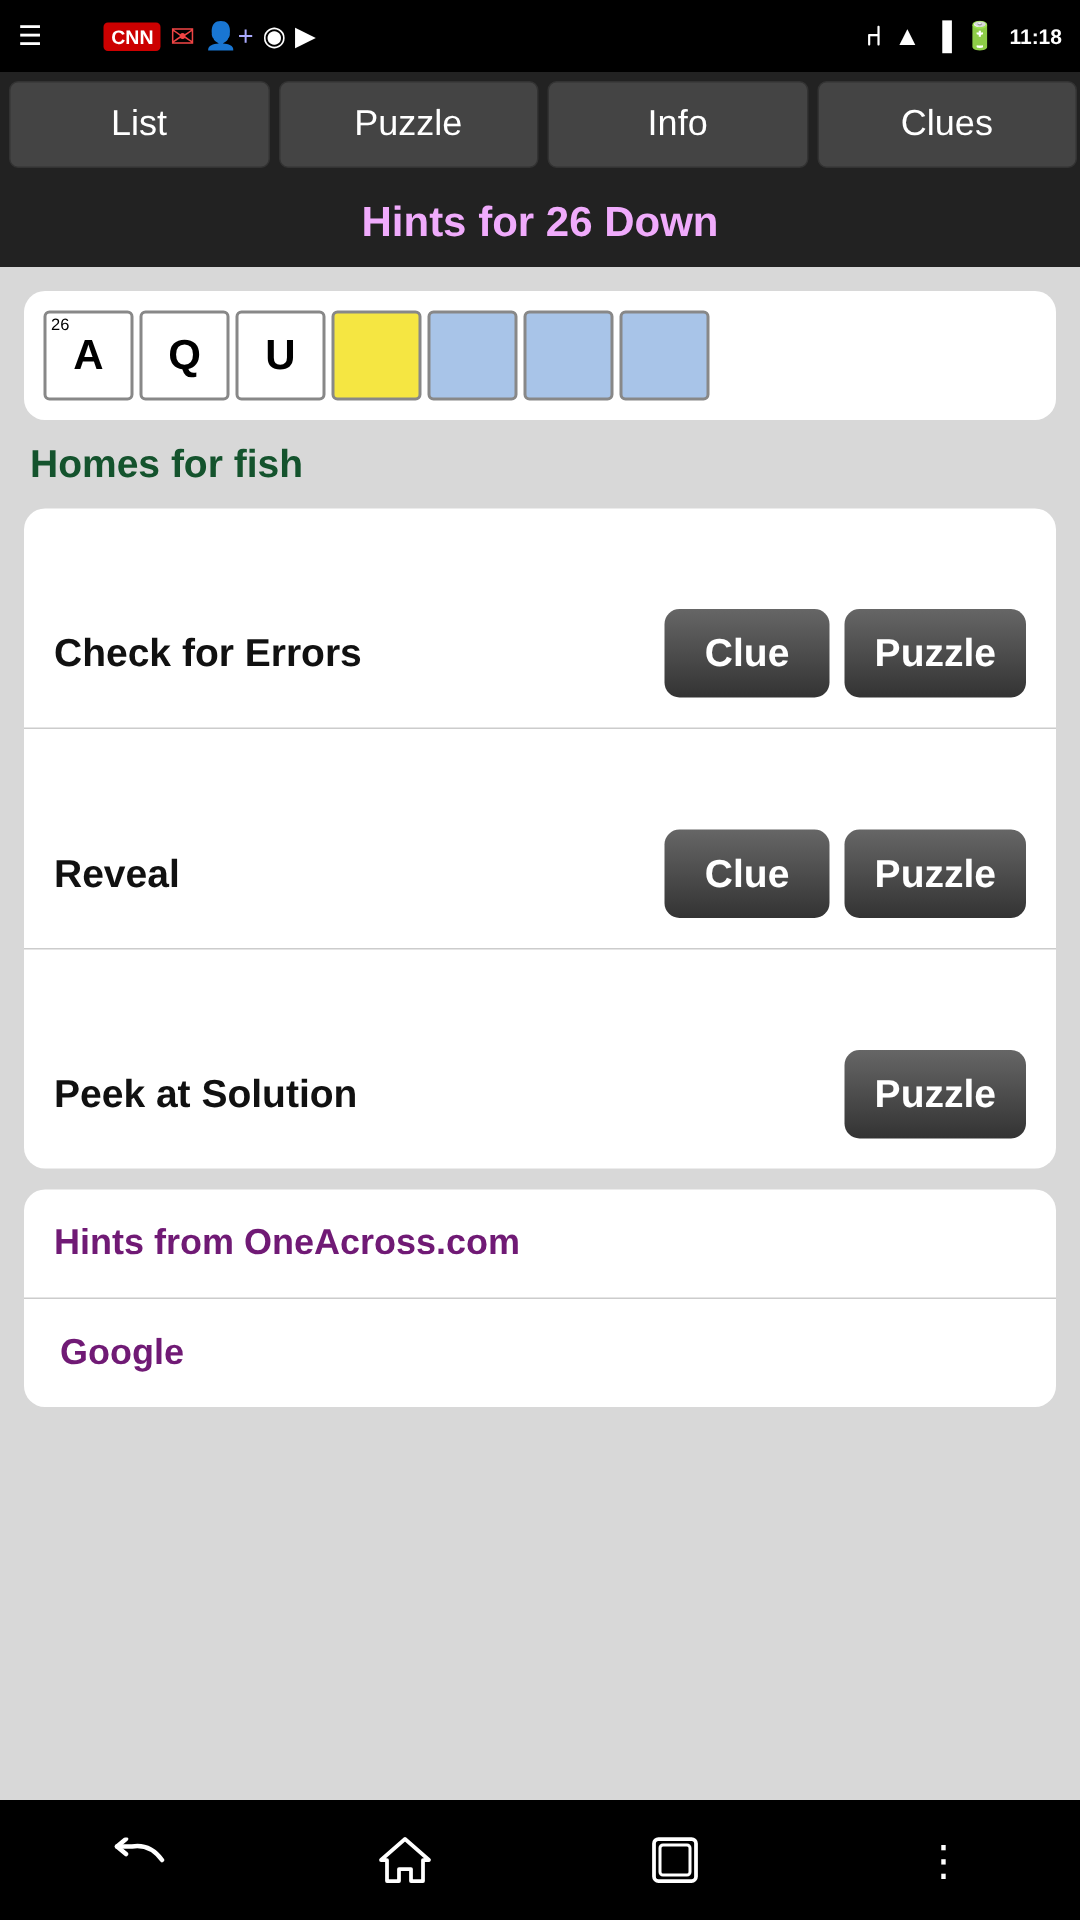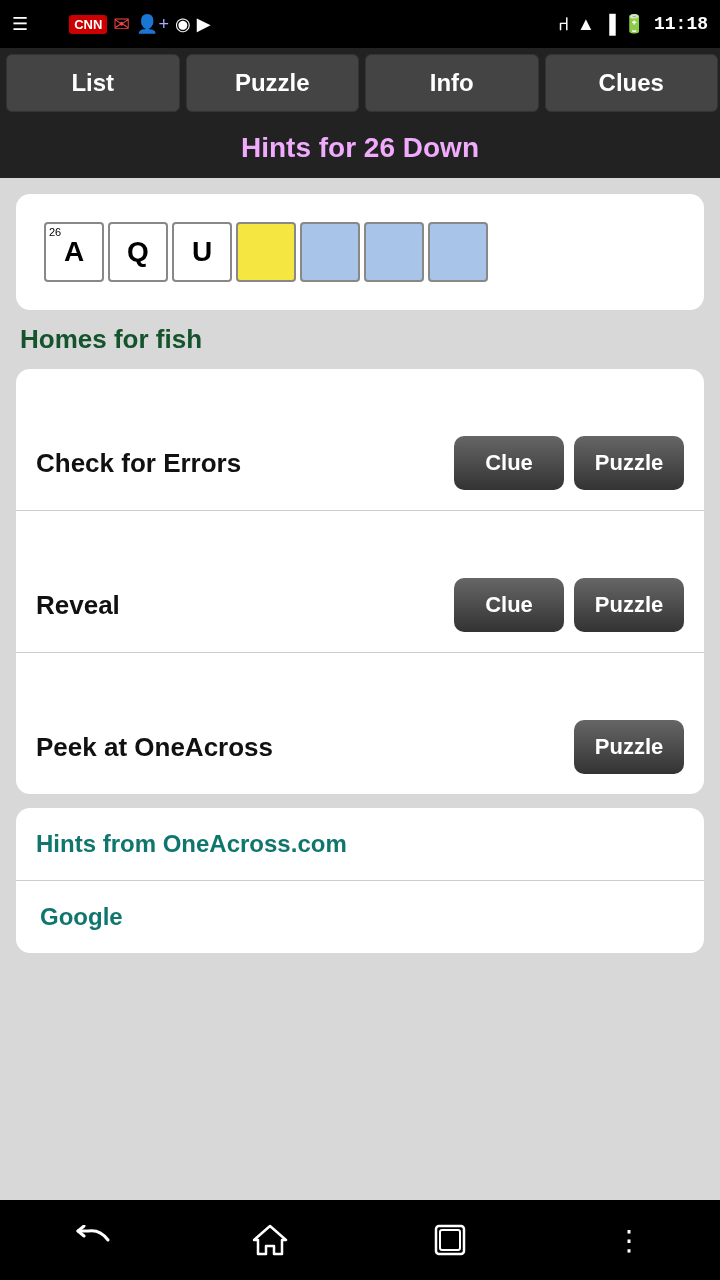--- a/index.html
+++ b/index.html
@@ -29,37 +29,37 @@
       gap: 6px;
     }
     .status-right {
       display: flex;
       align-items: center;
       gap: 8px;
       color: #fff;
       font-size: 22px;
       font-weight: bold;
     }
-    .time { font-size: 18px; font-weight: bold; color: #fff; font-family: Liberation Mono, monospace; }
+    .time { font-size: 14px; font-weight: bold; color: #fff; }
 
     
     .nav-tabs {
       background: #222;
       display: flex;
       height: 70px;
       flex-shrink: 0;
     }
     .nav-tab {
       flex: 1;
       display: flex;
       align-items: center;
       justify-content: center;
       color: #fff;
       font-size: 24px;
-      font-weight: bold;
+      font-weight: normal;
       background: #444;
       border: 1px solid #333;
       cursor: pointer;
       border-radius: 6px;
       margin: 6px 3px;
     }
     .nav-tab:first-child { margin-left: 6px; }
     .nav-tab:last-child { margin-right: 2px; }
 
     
@@ -85,21 +85,21 @@
       overflow-y: auto;
       display: flex;
       flex-direction: column;
       gap: 14px;
     }
 
     
     .word-tile-container {
       background: #fff;
       border-radius: 14px;
-      padding: 28px;
+      padding: 13px;
       display: flex;
       align-items: center;
       justify-content: flex-start;
     }
     .tile-row {
       display: flex;
       gap: 4px;
     }
     .tile {
       width: 60px;
@@ -158,40 +158,40 @@
       display: flex;
       gap: 10px;
     }
 
     
     .dark-btn {
       background: linear-gradient(180deg, #666 0%, #333 100%);
       color: #fff;
       border: none;
       border-radius: 10px;
-      font-size: 22px;
+      font-size: 26px;
       font-weight: bold;
       padding: 14px 20px;
       cursor: pointer;
       min-width: 110px;
       text-align: center;
     }
 
     
     .links-card {
       background: #fff;
       border-radius: 14px;
       overflow: hidden;
     }
     .link-row {
       padding: 22px 20px;
       border-bottom: 1px solid #ccc;
       font-size: 24px;
       font-weight: bold;
-      color: #0f766e;
+      color: #701a75;
       cursor: pointer;
     }
     .link-row:last-child { border-bottom: none; padding-left: 24px; }
 
     
     .bottom-nav {
       background: #000;
       height: 80px;
       display: flex;
       align-items: center;
@@ -279,21 +279,21 @@
 
     <div class="card-row">
       <span class="card-row-label">Reveal</span>
       <div class="card-row-buttons">
         <button class="dark-btn">Clue</button>
         <button class="dark-btn">Puzzle</button>
       </div>
     </div>
 
     <div class="card-row">
-      <span class="card-row-label">Peek at OneAcross</span>
+      <span class="card-row-label">Peek at Solution</span>
       <div class="card-row-buttons">
         <button class="dark-btn">Puzzle</button>
       </div>
     </div>
   </div>
 
   <div class="links-card">
     <div class="link-row">Hints from OneAcross.com</div>
     <div class="link-row">Google</div>
   </div>

